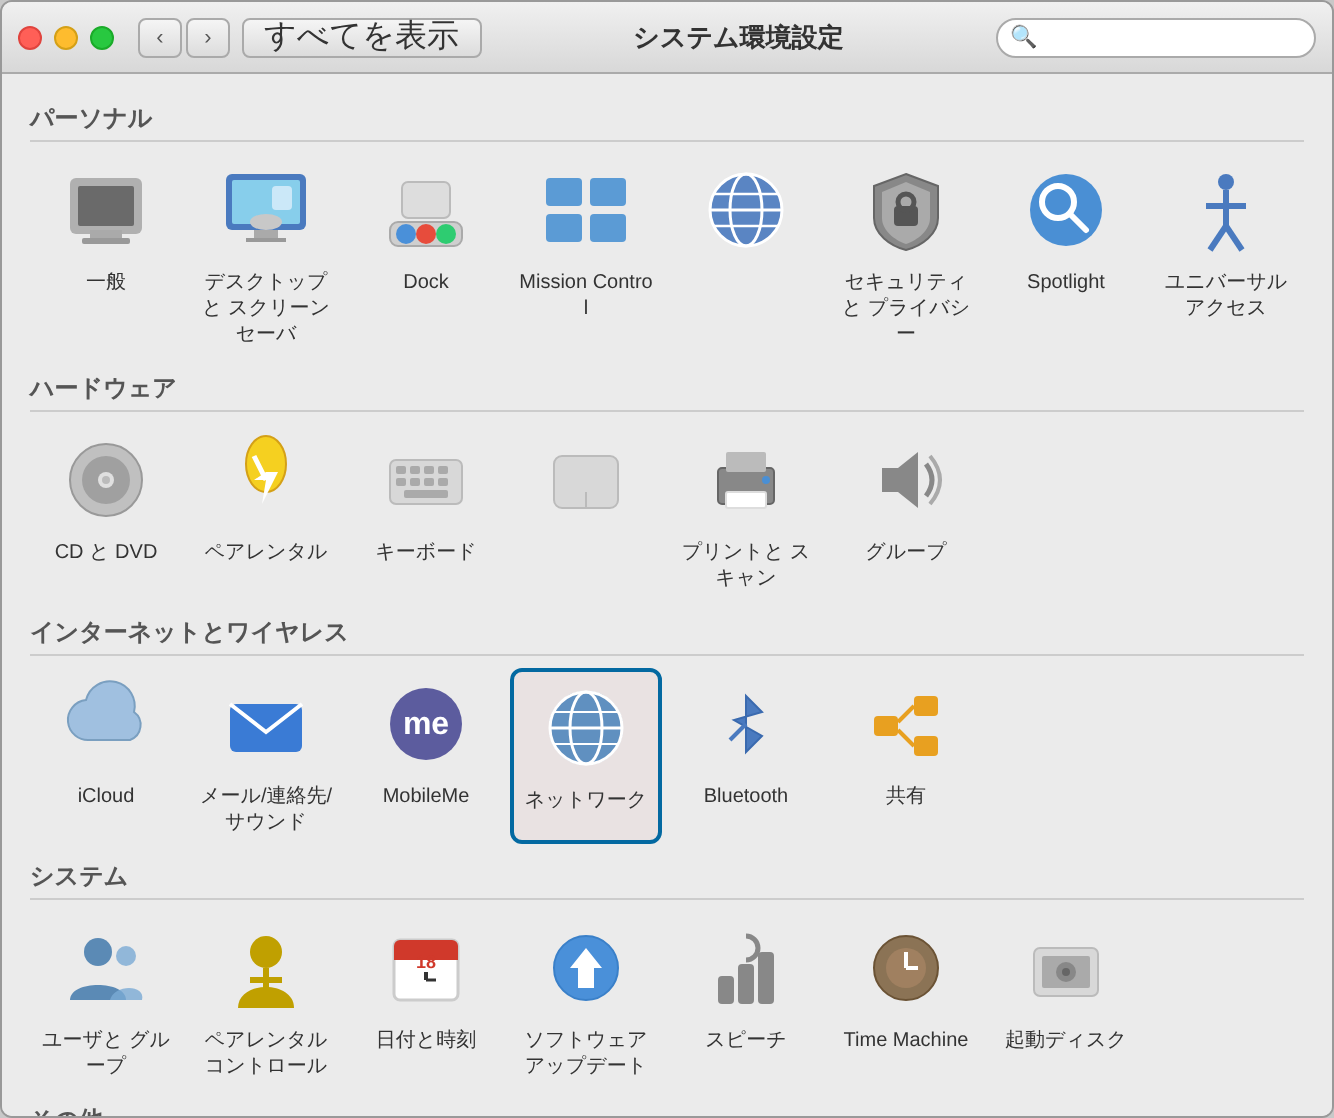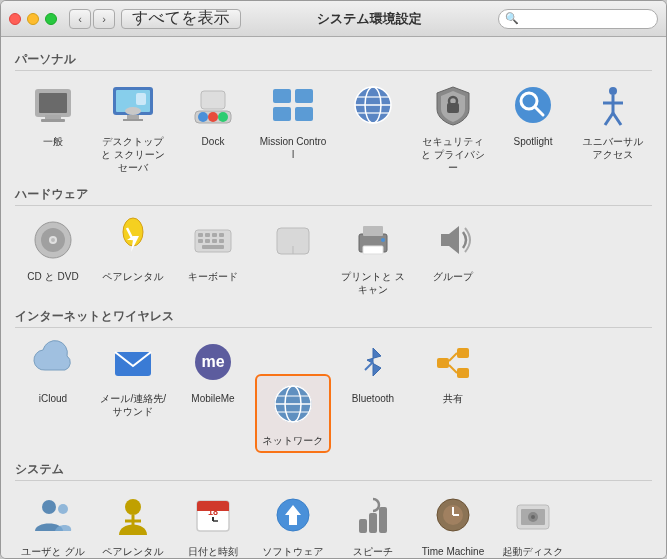--- a/index.html
+++ b/index.html
@@ -128,23 +128,22 @@
       display: flex;
       flex-direction: column;
       align-items: center;
       width: 76px;
       padding: 6px 4px 4px;
       border-radius: 6px;
       cursor: pointer;
       text-align: center;
     }
     .icon-item.selected {
-      border: 2px solid #f97316;
+      border: 2px solid #0369a1;
       background: rgba(200,50,50,0.05);
-      margin-top: 40px;
     }
     .icon-img {
       width: 48px;
       height: 48px;
       display: flex;
       align-items: flex-start;
       justify-content: center;
       margin-bottom: 4px;
     }
     .icon-label {

